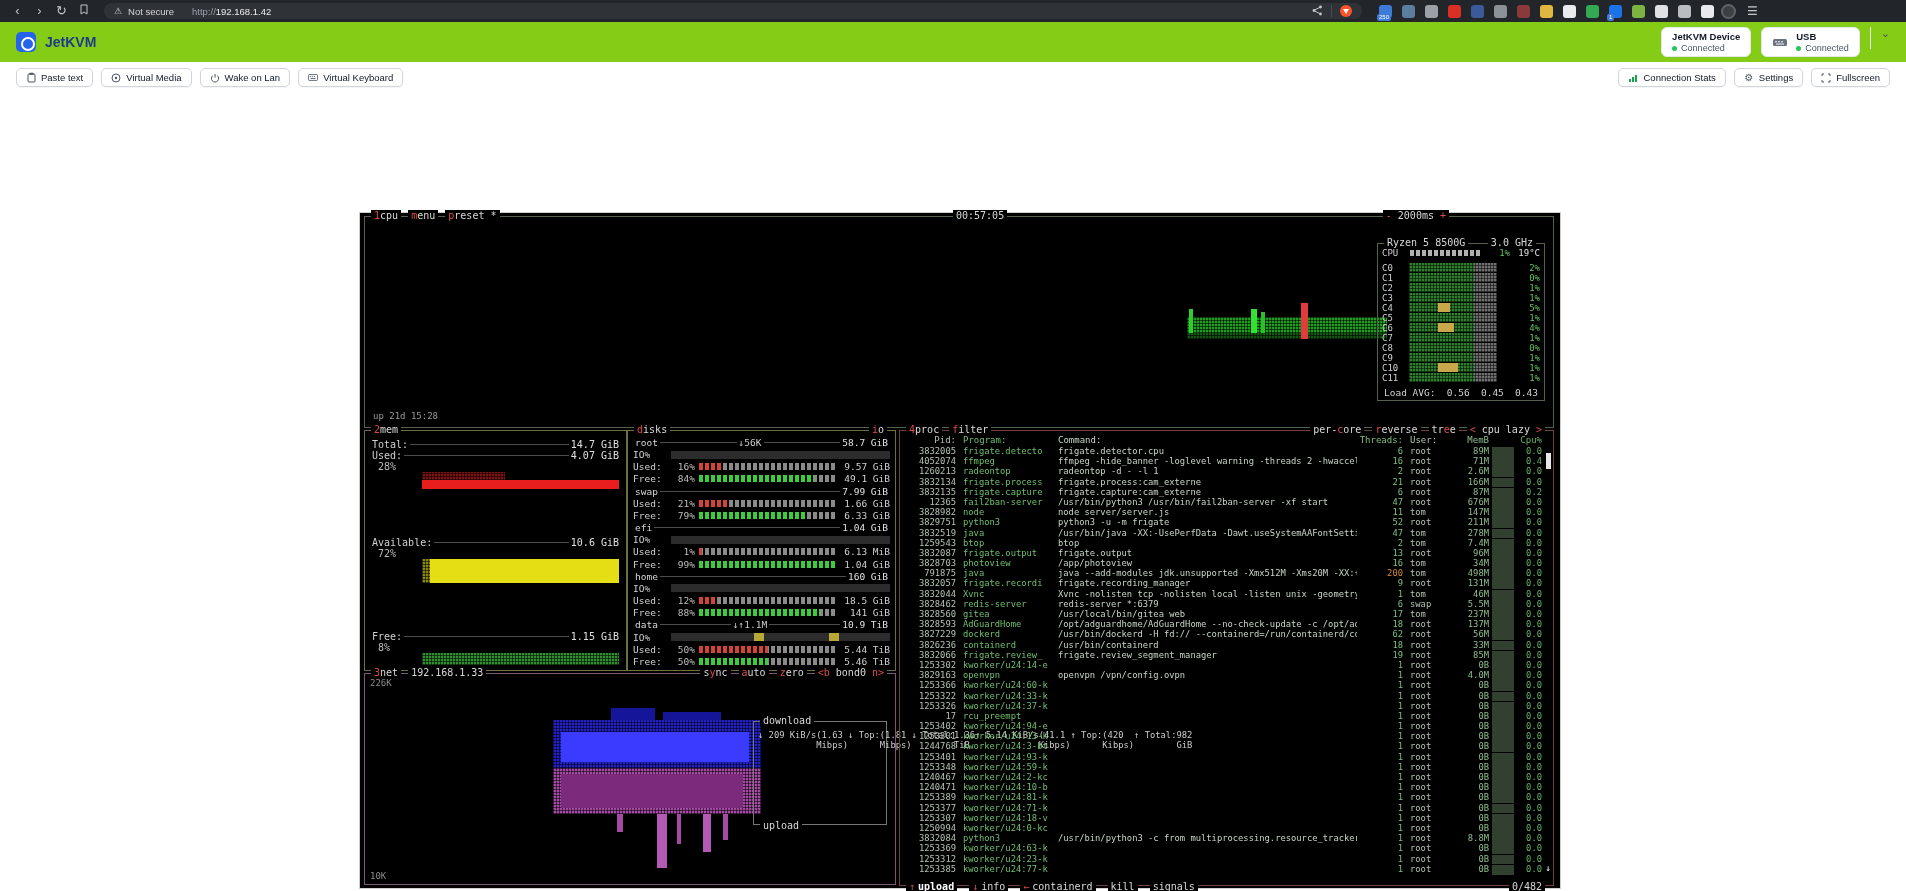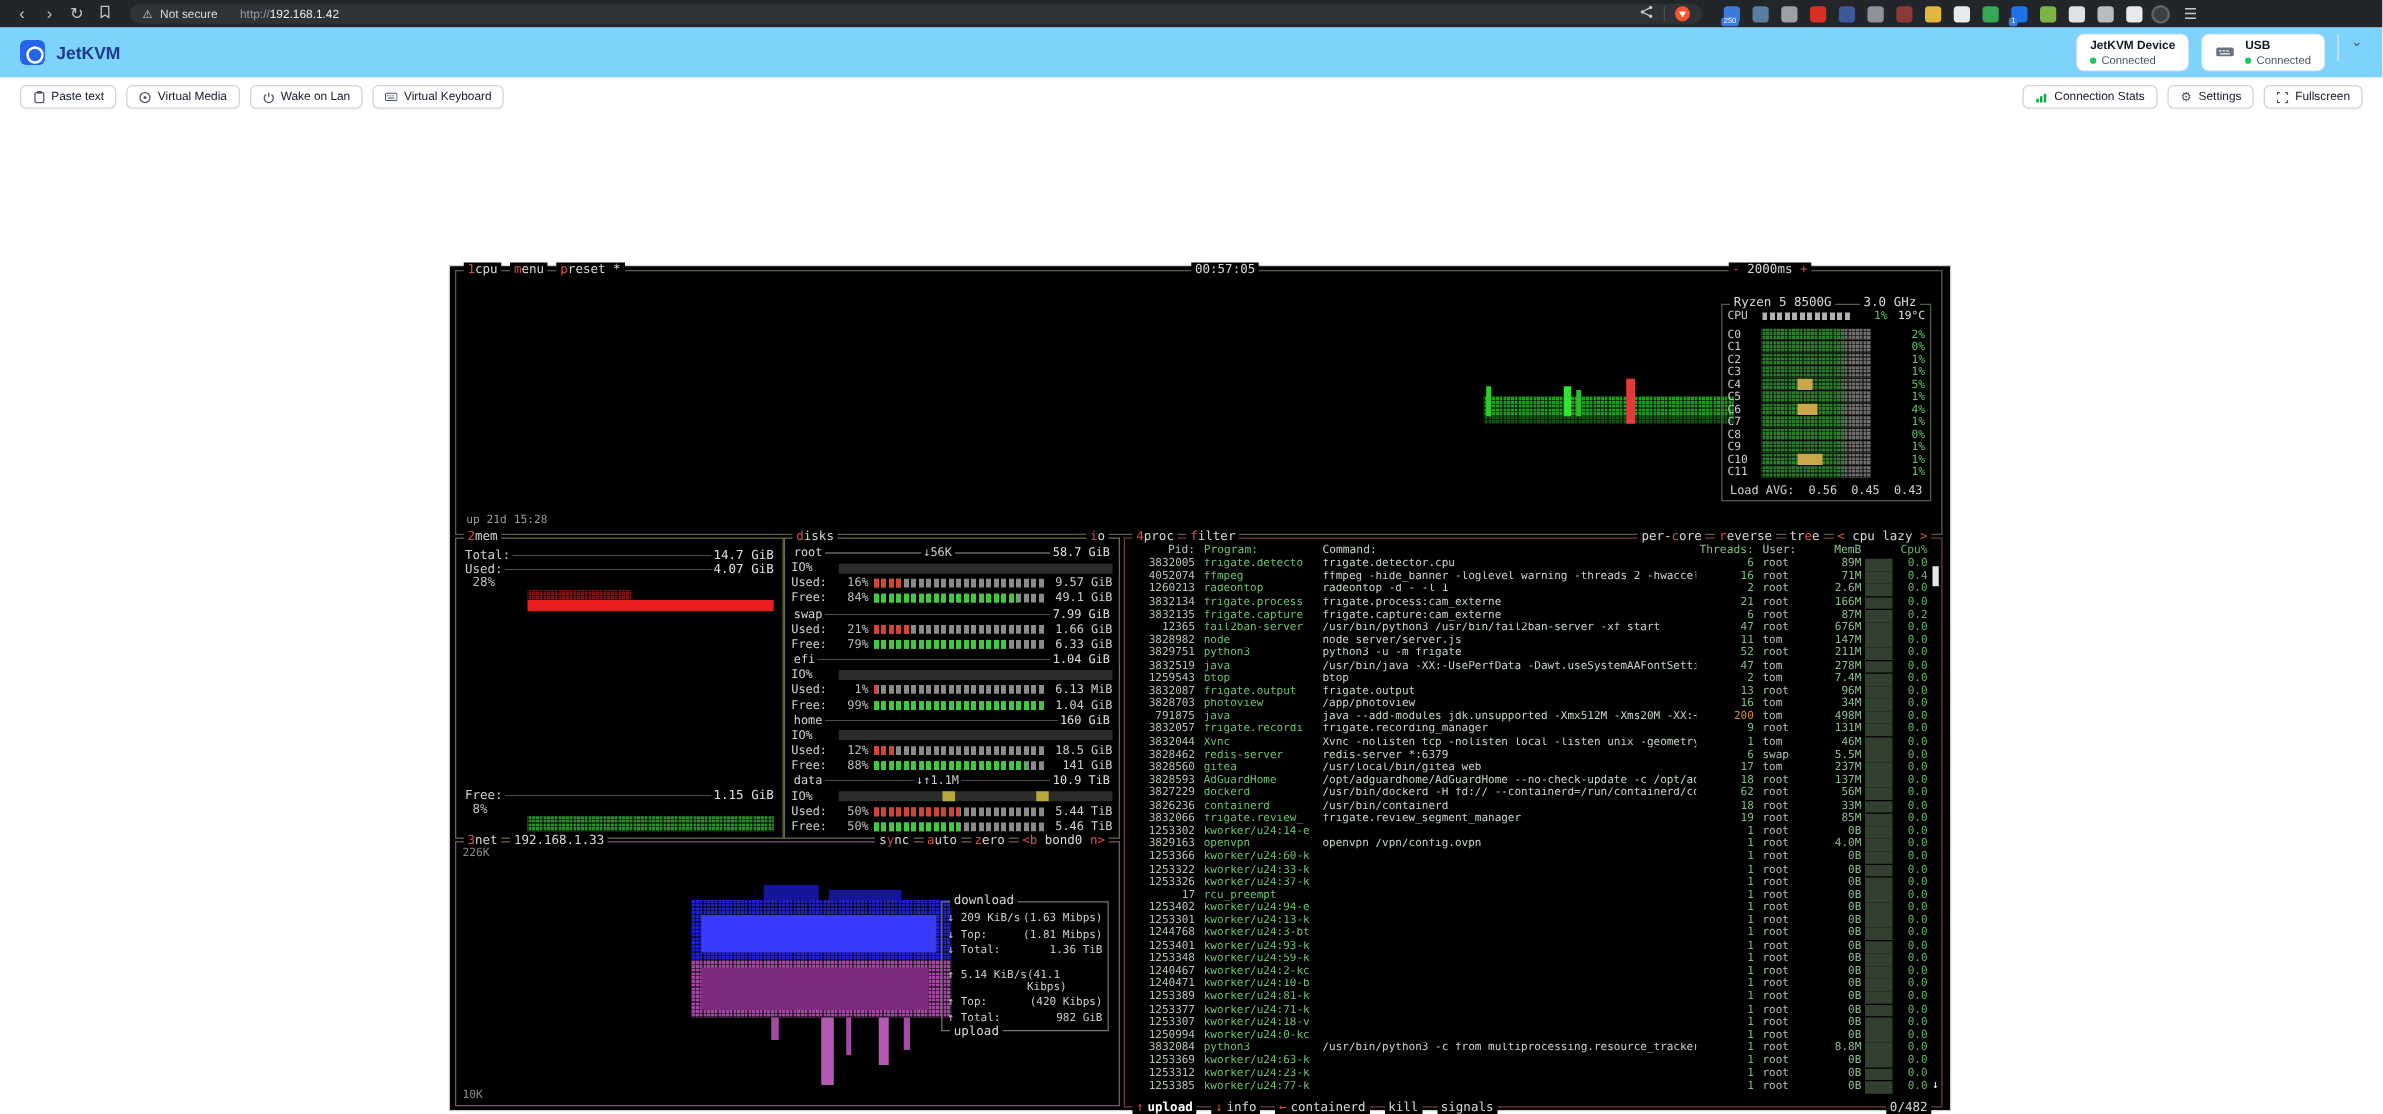--- a/index.html
+++ b/index.html
@@ -22,21 +22,21 @@
   .brave-ic::after { content:""; position:absolute; left:3px; top:4px; width:6px; height:5px;
                      background:#fff; clip-path:polygon(50% 100%,0 0,100% 0); }
   #ext-row { display:flex; align-items:center; gap:10px; margin-left:10px; }
   .ext { width:13px; height:13px; border-radius:3px; position:relative; }
   .ext .badge { position:absolute; left:-2px; bottom:-3px; background:#3d7bd9; color:#fff;
                 font-size:6px; line-height:7px; padding:0 2px; border-radius:2px; }
   .avatar { width:15px; height:15px; border-radius:50%; background:#3c4043; border:2px solid #5f6368; }
   .menu-ic { color:#c3c7cb; font-size:12px; margin-left:4px; }
 
   
-  #app-header { height:40px; background:#7dd3fc; display:flex; align-items:center; padding:0 16px; }
+  #app-header { height:40px; background:#84cc16; display:flex; align-items:center; padding:0 16px; }
   .logo { width:20px; height:20px; border-radius:5px; background:#2563eb; position:relative; }
   .logo::after { content:""; position:absolute; left:5px; top:5px; width:10px; height:10px;
                  border:2px solid #fff; border-radius:50%; }
   .app-title { margin-left:9px; font-size:14px; font-weight:bold; color:#1e3a8a; }
   .hdr-right { margin-left:auto; display:flex; align-items:flex-start; gap:10px; }
   .status-box { border:1px solid #e5e7eb; border-radius:6px; padding:3px 10px;
                 display:flex; align-items:center; gap:8px; background:#fff; }
   .sb-col { display:flex; flex-direction:column; gap:1px; }
   .sb-label { font-size:9.5px; font-weight:bold; color:#111827; }
   .sb-status { display:flex; align-items:center; gap:4px; font-size:9px; color:#4b5563; }
@@ -437,20 +437,32 @@
               <span style="color: rgb(224, 224, 224);">4.07 GiB</span>
             </div>
             <div class="pctrow">28%</div>
             <div class="mbar">
               <div class="dz" style="width: 42%; height: 8px; background-color: rgb(126, 20, 20);"></div>
               <div style="height: 9px; background: rgb(232, 30, 30);"></div>
             </div>
           </div>
           <div>
             <div class="linerow">
+              <span style="color: rgb(208, 208, 208);">Available:</span>
+              <span style="color: rgb(224, 224, 224);">10.6 GiB</span>
+            </div>
+            <div class="pctrow">72%</div>
+            <div class="mbar">
+              <div style="height: 24px; background: rgb(230, 222, 20); position: relative;">
+                <div class="dz" style="position: absolute; left: 0px; top: 0px; bottom: 0px; width: 8px; background-color: rgb(138, 132, 16);"></div>
+              </div>
+            </div>
+          </div>
+          <div>
+            <div class="linerow">
               <span style="color: rgb(208, 208, 208);">Free:</span>
               <span style="color: rgb(224, 224, 224);">1.15 GiB</span>
             </div>
             <div class="pctrow">8%</div>
             <div class="mbar">
               <div class="dz" style="height: 12px; background-color: rgb(47, 143, 47);"></div>
             </div>
           </div>
         </div>
     </div>
@@ -615,21 +627,21 @@
     <div class="gfx" style="left:338px;top:140px;width:8px;height:38px;background:#b45ab4"></div>
     <div class="gfx" style="left:358px;top:140px;width:5px;height:26px;background:#a44aa4"></div>
 
     <div id="net-stats">
       <div class="titlebar">
           <span class="chip">download</span>
         </div>
       <div class="bottombar">
           <span class="chip">upload</span>
         </div>
-      <div id="net-stat-rows" style="display:flex;flex-direction:column;justify-content:space-between;height:100%">
+      <div id="net-stat-rows" style="display:flex;flex-direction:row;justify-content:space-between;height:100%">
           <div class="nrow">
             <span class="nl">↓ 209 KiB/s</span>
             <span class="nv">(1.63 Mibps)</span>
           </div>
           <div class="nrow">
             <span class="nl">↓ Top:</span>
             <span class="nv">(1.81 Mibps)</span>
           </div>
           <div class="nrow">
             <span class="nl">↓ Total:</span>

